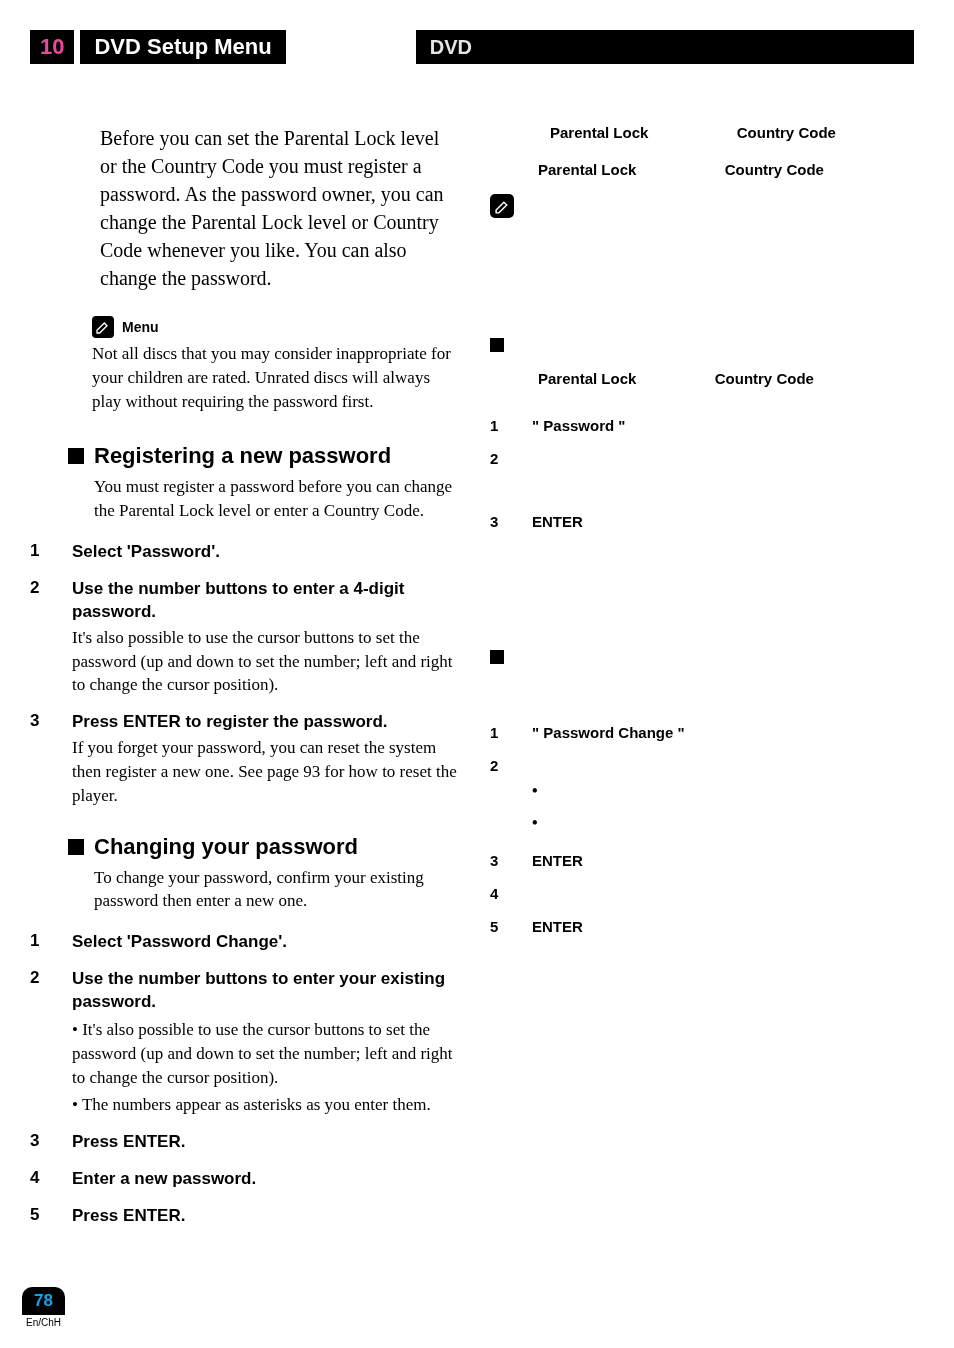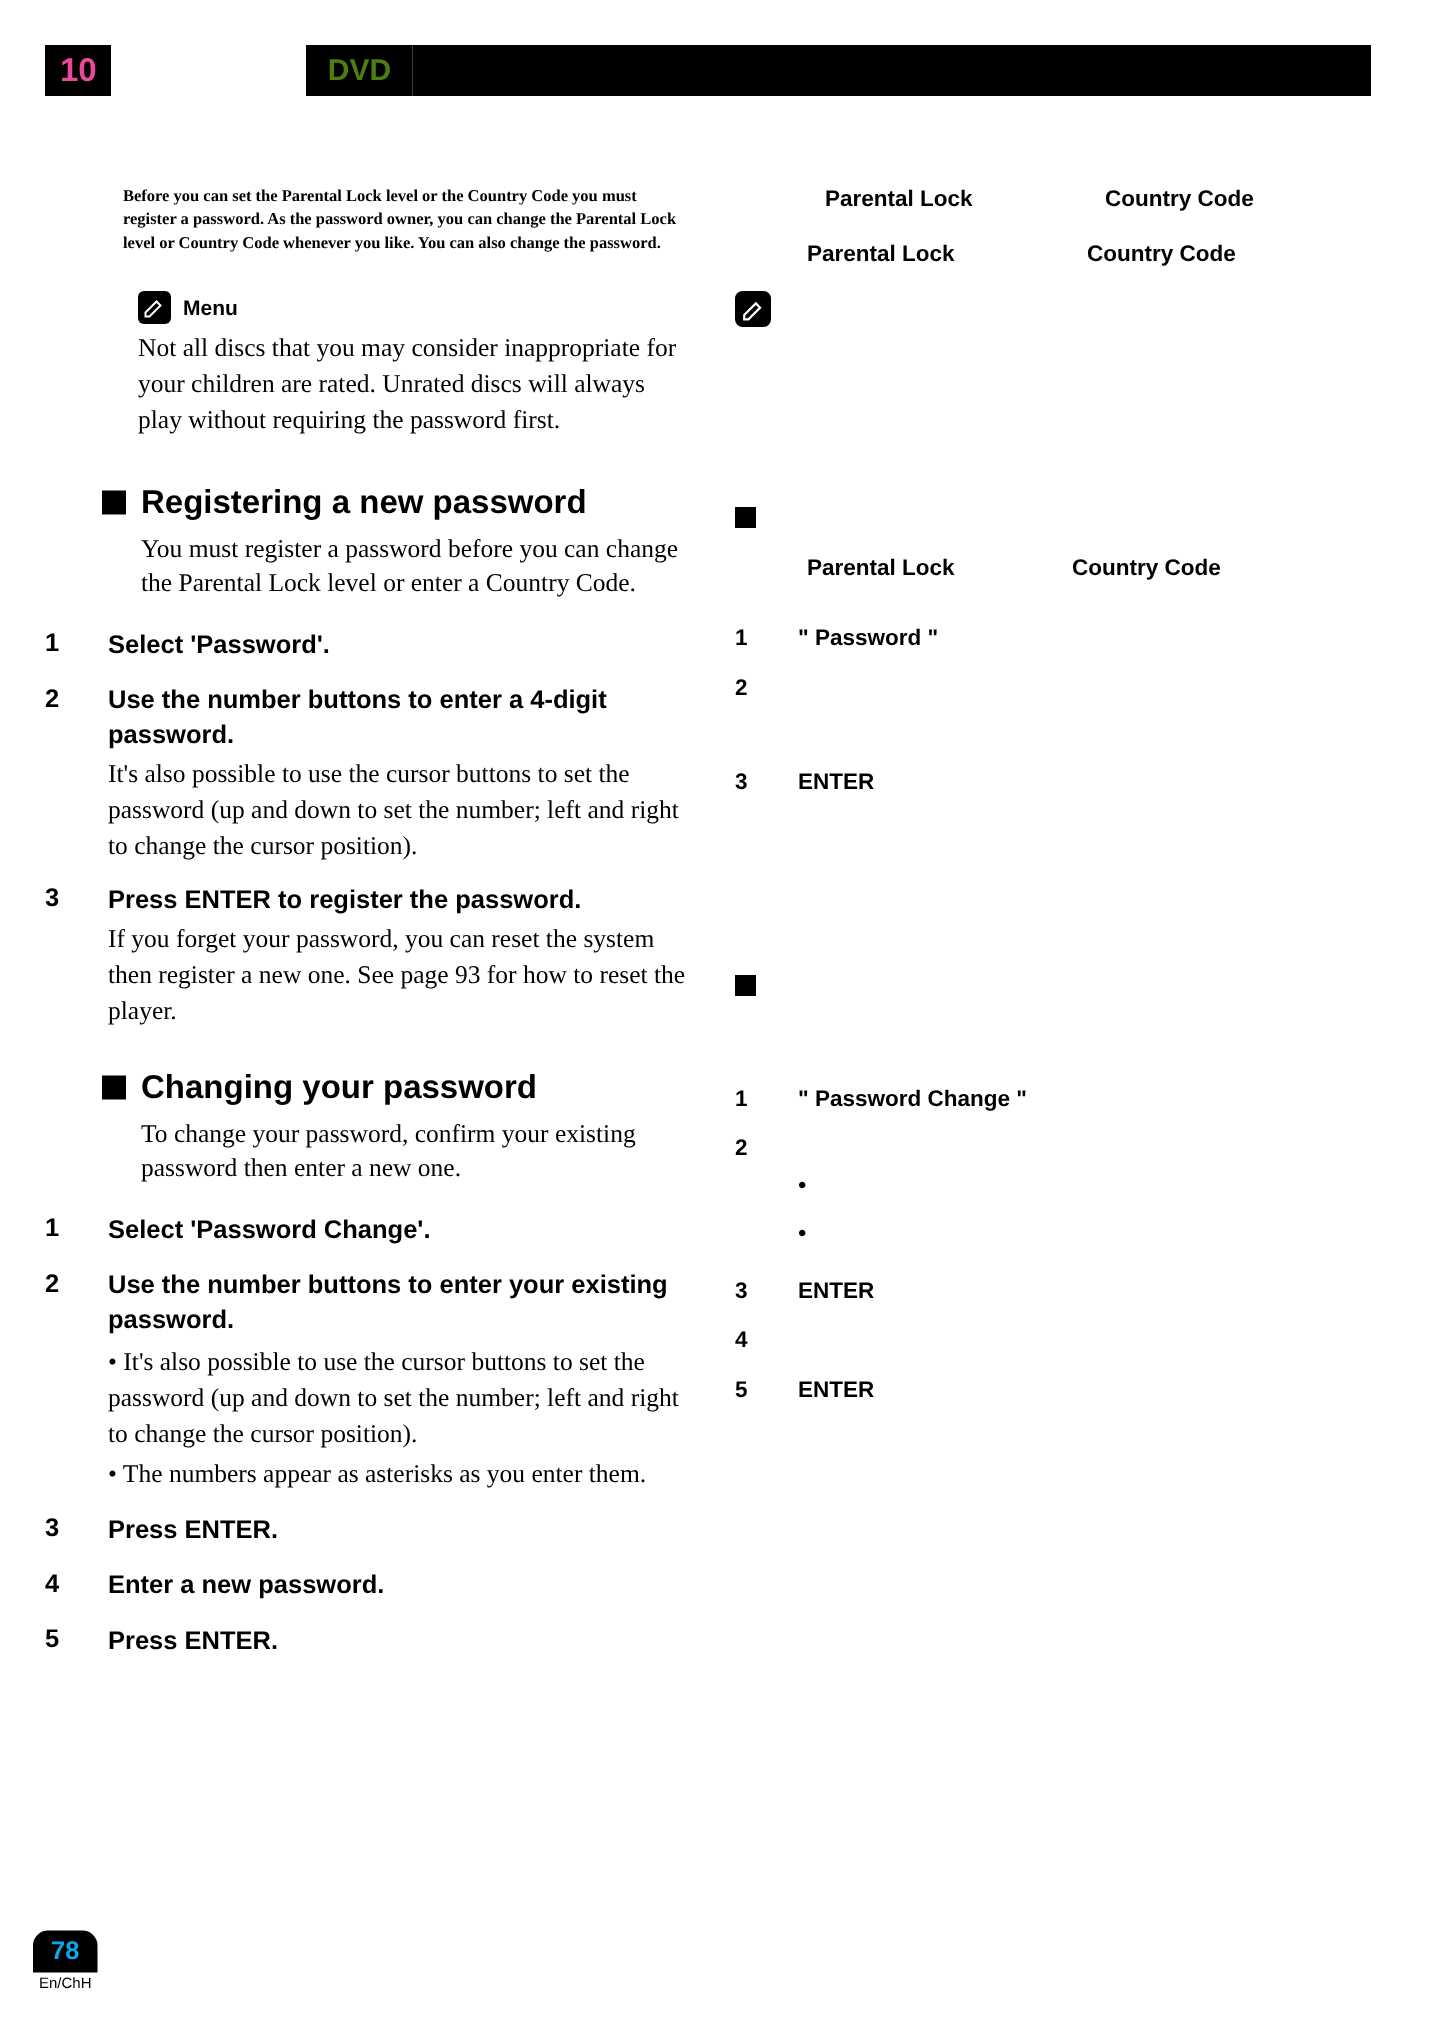--- a/index.html
+++ b/index.html
@@ -35,44 +35,43 @@
       font-weight: bold;
       font-size: 22px;
       display: flex;
       align-items: center;
       padding: 0 14px;
       margin-left: 6px;
     }
     .header-spacer { width: 130px; }
     .header-sub {
       background: #000;
-      color: #4d7c0f;
+      color: #e5e5e5;
       font-family: Arial, Helvetica, sans-serif;
       font-weight: bold;
       font-size: 20px;
       display: flex;
       align-items: center;
       padding: 0 14px;
     }
     .header-fill {
       background: #000;
       flex: 1;
     }
     .columns {
       display: flex;
       gap: 30px;
     }
     .col-left { width: 430px; }
     .col-right { width: 400px; }
     .intro {
-      font-size: 11px;
+      font-size: 20px;
       line-height: 1.4;
       margin-bottom: 24px;
-      margin-left: 52px;
-      font-weight: bold;
+      margin-left: 70px;
     }
     .note-block {
       margin-left: 62px;
       margin-bottom: 30px;
     }
     .note-header {
       display: flex;
       align-items: center;
       gap: 8px;
       margin-bottom: 4px;
@@ -221,20 +220,21 @@
       font-size: 10px;
       margin-top: 2px;
       margin-left: 4px;
     }
   </style>
 </head>
 <body>
 
 <div class="header-bar">
   <div class="header-chapter">10</div>
+  <div class="header-title">DVD Setup Menu</div>
   <div class="header-spacer"></div>
   <div class="header-sub">DVD</div>
   <div class="header-fill"></div>
 </div>
 
 <div class="columns">
 
   <div class="col-left">
 
     <p class="intro">Before you can set the Parental Lock level or the Country Code you must register a password. As the password owner, you can change the Parental Lock level or Country Code whenever you like. You can also change the password.</p>

